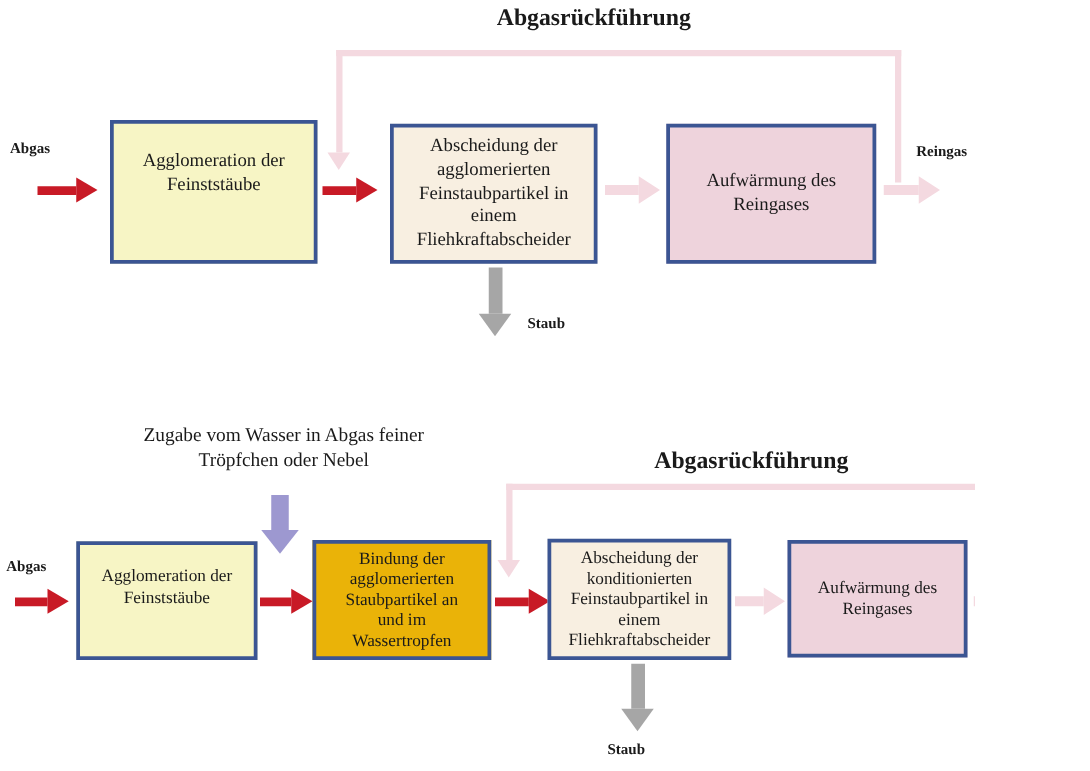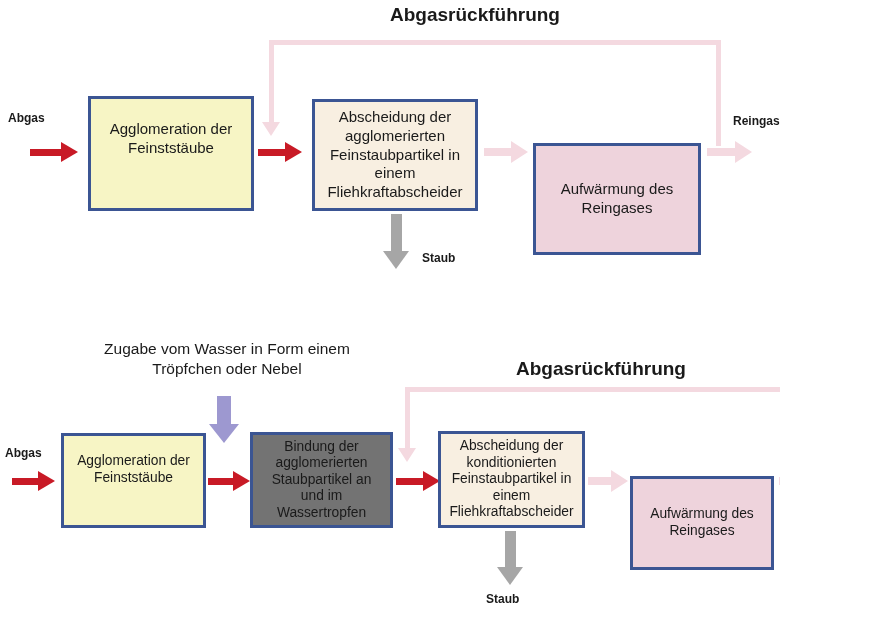--- a/index.html
+++ b/index.html
@@ -1,31 +1,31 @@
 <!DOCTYPE html>
 <html><head>
 <meta charset="utf-8">
 <style>
   html,body{margin:0;padding:0;background:#ffffff;}
   .canvas{
     position:relative;width:780px;height:617px;background:#ffffff;
-    font-family:Liberation Sans, sans-serif;color:#1a1a1a;overflow:hidden;
+    font-family:Liberation Serif, serif;color:#1a1a1a;overflow:hidden;
   }
   
   .box{
     position:absolute;box-sizing:border-box;border:3px solid #3b5593;
     display:flex;align-items:center;justify-content:center;text-align:center;
   }
   .box .lbl{white-space:pre-line;}
   .d1 .box{font-size:15px;line-height:1.25;}
   .d2 .box{font-size:13.8px;line-height:1.2;}
   .fill-yellow{background:#f7f5c5;}
   .fill-cream{background:#f8efe1;}
-  .fill-pink{background:#eed3dc;margin-top:44px;}
-  .fill-purple{background:#737373;}
+  .fill-pink{background:#eed3dc;}
+  .fill-purple{background:#eab308;}
   
   .flabel{position:absolute;font-weight:bold;font-size:12px;white-space:nowrap;}
   .title{position:absolute;font-weight:bold;font-size:19px;text-align:center;white-space:nowrap;}
   .note{position:absolute;font-size:15.5px;line-height:1.3;text-align:center;white-space:pre-line;}
   
   .harrow{position:absolute;display:flex;align-items:center;}
   .harrow .shaft{display:block;}
   .harrow .head{display:block;width:0;height:0;}
   .red .shaft{height:7px;background:#c81a26;}
   .red .head{border-left:17px solid #c81a26;border-top:10px solid transparent;border-bottom:10px solid transparent;}
@@ -102,21 +102,21 @@
 
     <div class="varrow grey" style="left:383px;top:214px;">
       <span class="vshaft" style="height:37px;"></span>
       <span class="vhead"></span>
     </div>
     <div class="flabel" style="left:422px;top:251px;">Staub</div>
   </div>
 
   <div class="d2">
 
-    <div class="note" style="left:97px;top:339px;width:260px;">Zugabe vom Wasser in Form einem
+    <div class="note" style="left:97px;top:339px;width:260px;">Zugabe vom Wasser in Abgas feiner
 Tröpfchen oder Nebel</div>
 
     <div class="varrow purplea" style="left:209px;top:396px;">
       <span class="vshaft" style="height:28px;"></span>
       <span class="vhead"></span>
     </div>
 
     <div class="title" style="left:466px;top:358px;width:270px;">Abgasrückführung</div>
 
     <div class="line" style="left:405px;top:387px;width:388px;height:5px;"></div>

